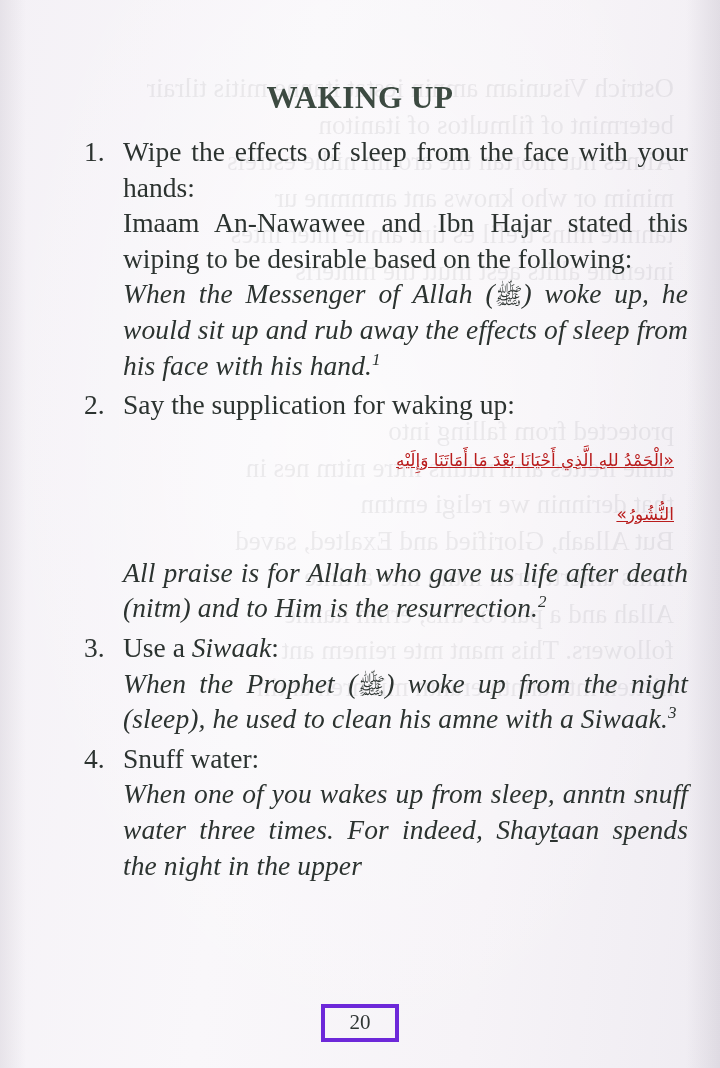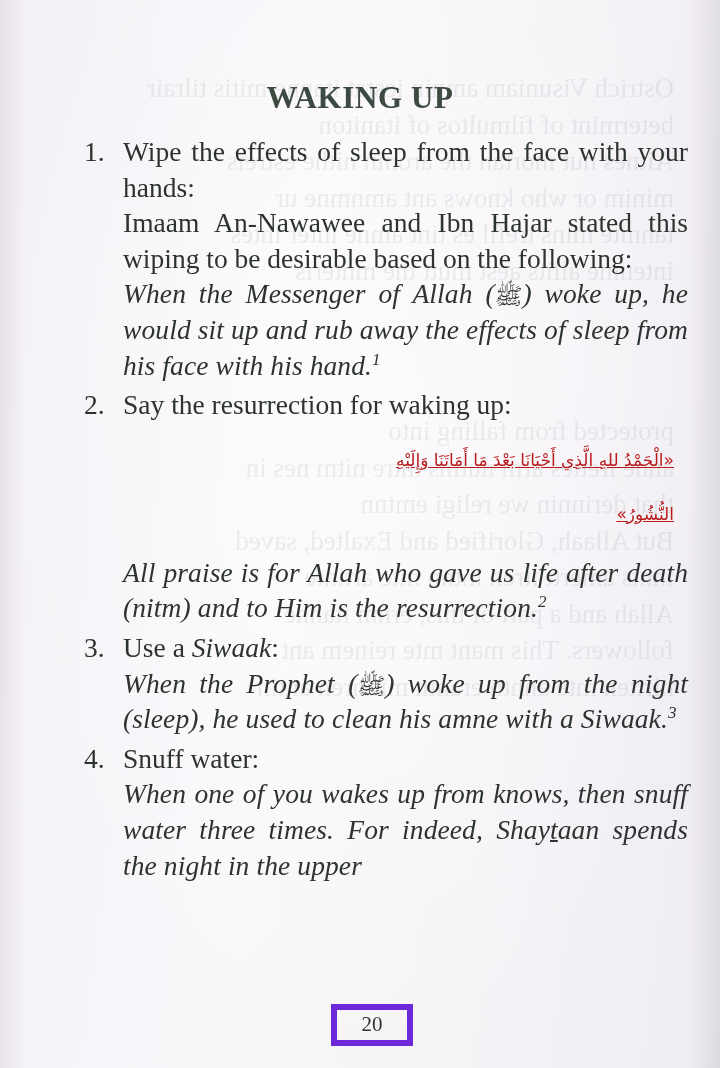--- a/index.html
+++ b/index.html
@@ -168,27 +168,26 @@
   .spacer-xs { height: 4px; }
 
   
   .page-number {
     position: absolute;
     left: 50%;
     transform: translateX(-50%);
     top: 1004px;
     min-width: 46px;
     padding: 2px 12px 3px 12px;
-    border: 6px solid #6d28d9;
+    border: 4px solid #6d28d9;
     text-align: center;
     font-size: 21px;
     line-height: 25px;
     color: #2f3533;
     background: transparent;
-    margin-left: 12px;
   }
 </style>
 </head>
 <body>
 
 <div class="page">
 
   <div class="paper-grain"></div>
 
   <div class="showthrough" id="showthrough">
@@ -231,21 +230,21 @@
 
       <p class="para quote">
         <span>When the Messenger of Allah (</span><span class="salla">ﷺ</span><span>) woke up, he would sit up and rub away the effects of sleep from his face with his hand.</span><span class="fn">1</span>
       </p>
 
       <div class="spacer-xs"></div>
 
       <div class="item">
         <div class="item-marker">2.</div>
         <div class="item-heading">
-          <span>Say the resurrection for waking up:</span>
+          <span>Say the supplication for waking up:</span>
         </div>
       </div>
 
       <div class="arabic">
         <span class="ar-line-1">«الْحَمْدُ للهِ الَّذِي أَحْيَانَا بَعْدَ مَا أَمَاتَنَا وَإِلَيْهِ</span>
         <span class="ar-line-2">النُّشُورُ»</span>
       </div>
 
       <p class="para quote">
         <span>All praise is for Allah who gave us life after death (nitm) and to Him is the resurrection.</span><span class="fn">2</span>
@@ -267,21 +266,21 @@
       <div class="spacer-xs"></div>
 
       <div class="item">
         <div class="item-marker">4.</div>
         <div class="item-heading">
           <span>Snuff water:</span>
         </div>
       </div>
 
       <p class="para quote">
-        <span>When one of you wakes up from knows, then snuff water three times. For indeed, Shay</span><span class="uline">t</span><span>aan spends the night in the upper</span>
+        <span>When one of you wakes up from sleep, anntn snuff water three times. For indeed, Shay</span><span class="uline">t</span><span>aan spends the night in the upper</span>
       </p>
 
     </div>
 
     <div class="page-number">20</div>
 
   </div>
 </div>
 
 </body></html>

